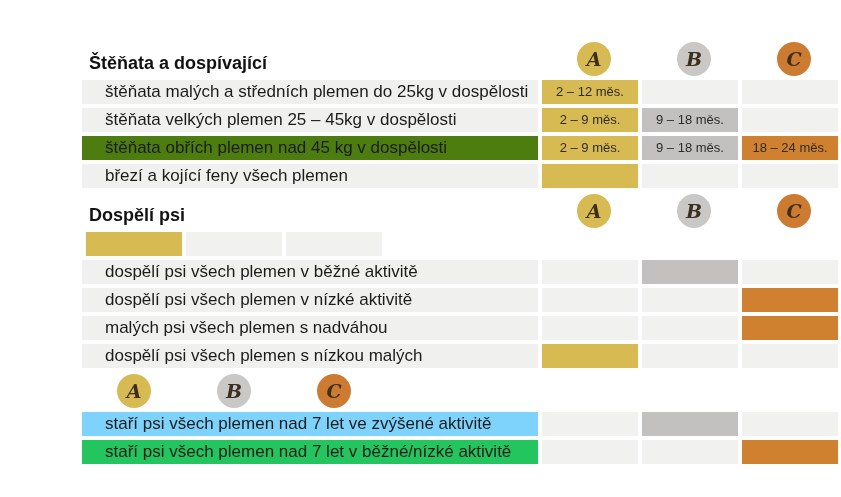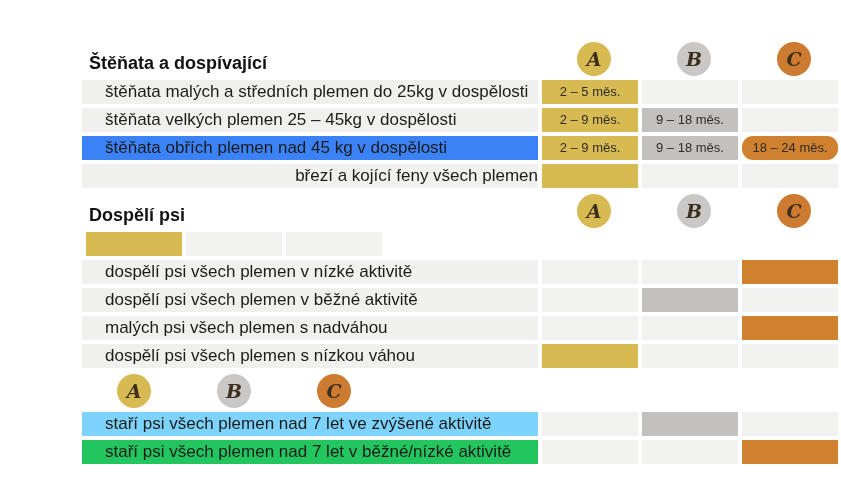--- a/index.html
+++ b/index.html
@@ -97,38 +97,38 @@
             <div class="slot">
               <span class="badge" style="background: rgb(201, 200, 198); color: rgb(60, 47, 30);">B</span>
             </div>
             <div class="slot">
               <span class="badge" style="background: rgb(204, 123, 49); color: rgb(60, 47, 30);">C</span>
             </div>
           </div>
         </div>
         <div class="row">
           <div class="row-label" style="background: rgb(240, 240, 238);">štěňata malých a středních plemen do 25kg v dospělosti</div>
-          <div class="cell" style="background: rgb(216, 186, 82); color: rgb(46, 44, 40);">2 – 5 měs.</div>
+          <div class="cell" style="background: rgb(216, 186, 82); color: rgb(46, 44, 40);">2 – 12 měs.</div>
           <div class="cell" style="background: rgb(241, 241, 239); color: rgb(46, 44, 40);"></div>
           <div class="cell" style="background: rgb(241, 241, 239); color: rgb(46, 44, 40);"></div>
         </div>
         <div class="row">
           <div class="row-label" style="background: rgb(240, 240, 238);">štěňata velkých plemen 25 – 45kg v dospělosti</div>
           <div class="cell" style="background: rgb(216, 186, 82); color: rgb(46, 44, 40);">2 – 9 měs.</div>
           <div class="cell" style="background: rgb(194, 193, 191); color: rgb(46, 44, 40);">9 – 18 měs.</div>
           <div class="cell" style="background: rgb(241, 241, 239); color: rgb(46, 44, 40);"></div>
         </div>
         <div class="row">
-          <div class="row-label" style="background: #3b82f6;">štěňata obřích plemen nad 45 kg v dospělosti</div>
+          <div class="row-label" style="background: #4d7c0f;">štěňata obřích plemen nad 45 kg v dospělosti</div>
           <div class="cell" style="background: rgb(216, 186, 82); color: rgb(46, 44, 40);">2 – 9 měs.</div>
           <div class="cell" style="background: rgb(194, 193, 191); color: rgb(46, 44, 40);">9 – 18 měs.</div>
-          <div class="cell" style="background: rgb(208, 129, 47); color: rgb(46, 44, 40); border-radius: 11px;">18 – 24 měs.</div>
-        </div>
-        <div class="row">
-          <div class="row-label" style="background: rgb(240, 240, 238); text-align: right;">březí a kojící feny všech plemen</div>
+          <div class="cell" style="background: rgb(208, 129, 47); color: rgb(46, 44, 40);">18 – 24 měs.</div>
+        </div>
+        <div class="row">
+          <div class="row-label" style="background: rgb(240, 240, 238);">březí a kojící feny všech plemen</div>
           <div class="cell" style="background: rgb(216, 186, 82); color: rgb(46, 44, 40);"></div>
           <div class="cell" style="background: rgb(241, 241, 239); color: rgb(46, 44, 40);"></div>
           <div class="cell" style="background: rgb(241, 241, 239); color: rgb(46, 44, 40);"></div>
         </div>
       </section>
       <section class="section">
         <div class="section-head">
           <h2 class="section-title">Dospělí psi</h2>
           <div class="badges">
             <div class="slot">
@@ -141,39 +141,39 @@
               <span class="badge" style="background: rgb(204, 123, 49); color: rgb(60, 47, 30);">C</span>
             </div>
           </div>
         </div>
         <div class="row">
           <div class="cell" style="background: rgb(216, 186, 82); color: rgb(46, 44, 40);"></div>
           <div class="cell" style="background: rgb(241, 241, 239); color: rgb(46, 44, 40);"></div>
           <div class="cell" style="background: rgb(241, 241, 239); color: rgb(46, 44, 40);"></div>
         </div>
         <div class="row">
+          <div class="row-label" style="background: rgb(240, 240, 238);">dospělí psi všech plemen v běžné aktivitě</div>
+          <div class="cell" style="background: rgb(241, 241, 239); color: rgb(46, 44, 40);"></div>
+          <div class="cell" style="background: rgb(194, 193, 191); color: rgb(46, 44, 40);"></div>
+          <div class="cell" style="background: rgb(241, 241, 239); color: rgb(46, 44, 40);"></div>
+        </div>
+        <div class="row">
           <div class="row-label" style="background: rgb(240, 240, 238);">dospělí psi všech plemen v nízké aktivitě</div>
           <div class="cell" style="background: rgb(241, 241, 239); color: rgb(46, 44, 40);"></div>
           <div class="cell" style="background: rgb(241, 241, 239); color: rgb(46, 44, 40);"></div>
           <div class="cell" style="background: rgb(208, 129, 47); color: rgb(46, 44, 40);"></div>
         </div>
         <div class="row">
-          <div class="row-label" style="background: rgb(240, 240, 238);">dospělí psi všech plemen v běžné aktivitě</div>
-          <div class="cell" style="background: rgb(241, 241, 239); color: rgb(46, 44, 40);"></div>
-          <div class="cell" style="background: rgb(194, 193, 191); color: rgb(46, 44, 40);"></div>
-          <div class="cell" style="background: rgb(241, 241, 239); color: rgb(46, 44, 40);"></div>
-        </div>
-        <div class="row">
           <div class="row-label" style="background: rgb(240, 240, 238);">malých psi všech plemen s nadváhou</div>
           <div class="cell" style="background: rgb(241, 241, 239); color: rgb(46, 44, 40);"></div>
           <div class="cell" style="background: rgb(241, 241, 239); color: rgb(46, 44, 40);"></div>
           <div class="cell" style="background: rgb(208, 129, 47); color: rgb(46, 44, 40);"></div>
         </div>
         <div class="row">
-          <div class="row-label" style="background: rgb(240, 240, 238);">dospělí psi všech plemen s nízkou váhou</div>
+          <div class="row-label" style="background: rgb(240, 240, 238);">dospělí psi všech plemen s nízkou malých</div>
           <div class="cell" style="background: rgb(216, 186, 82); color: rgb(46, 44, 40);"></div>
           <div class="cell" style="background: rgb(241, 241, 239); color: rgb(46, 44, 40);"></div>
           <div class="cell" style="background: rgb(241, 241, 239); color: rgb(46, 44, 40);"></div>
         </div>
       </section>
       <section class="section">
         <div class="section-head">
           <div class="badges">
             <div class="slot">
               <span class="badge" style="background: rgb(216, 186, 82); color: rgb(60, 47, 30);">A</span>

